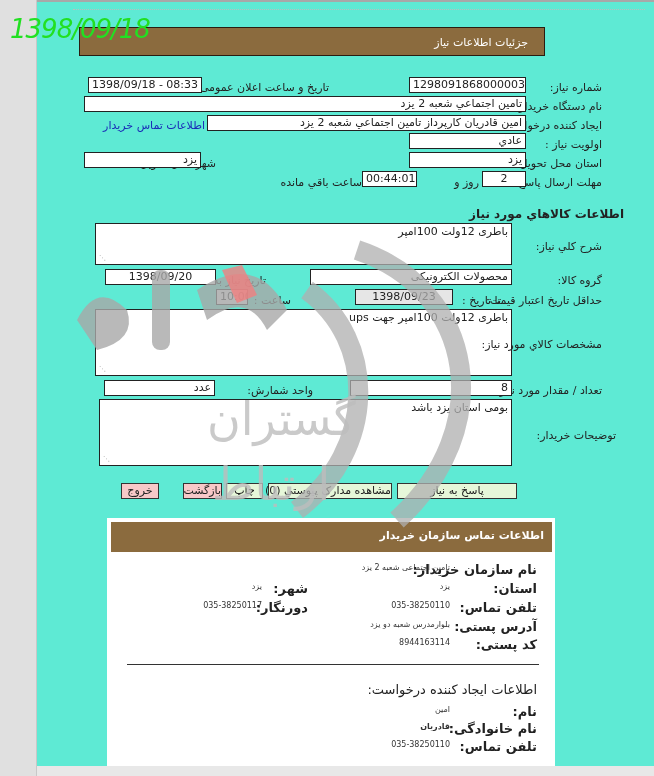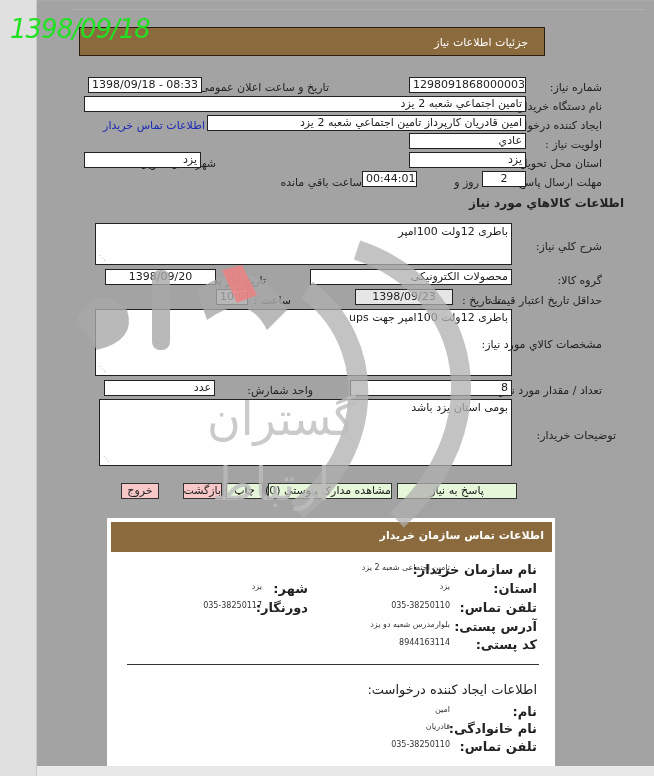--- a/index.html
+++ b/index.html
@@ -4,21 +4,21 @@
 <style>
   html, body { margin: 0; padding: 0; }
   body {
     width: 654px; height: 776px; overflow: hidden;
     background: #e0e0e0;
     font-family: "DejaVu Sans", sans-serif;
     font-size: 11px; color: #222;
     position: relative;
   }
   .left-strip { position: absolute; left: 0; top: 0; width: 36px; height: 776px; background: #e0e0e0; border-right: 1px solid #c8c8c8; }
-  .page { position: absolute; left: 37px; top: 0; width: 617px; height: 776px; background: #a3a3a3; }
+  .page { position: absolute; left: 37px; top: 0; width: 617px; height: 776px; background: #5eead4; }
   .top-line { position: absolute; left: 0; top: 0; width: 617px; height: 2px; background: #a8a8a8; }
   .dotted { position: absolute; left: 36px; top: 9px; width: 572px; border-top: 1px dotted #bdbdbd; }
   .header-bar {
     position: absolute; left: 42px; top: 27px; width: 466px; height: 29px;
     background: #8b6b3e; border: 1px solid #2a1d10;
     direction: rtl; color: #fff; font-size: 11px; line-height: 29px; padding-right: 16px; box-sizing: border-box;
   }
   .stamp {
     position: absolute; left: 10px; top: 14px; font-family: "DejaVu Sans", sans-serif;
     font-size: 26px; color: #22e022; letter-spacing: -1px; z-index: 20; font-style: italic;
@@ -90,21 +90,21 @@
   <div class="field r" style="left:372px; top:152px; width:117px;">يزد</div>
   <div class="lbl" style="right:438px; top:157px;">شهر محل تحويل:</div>
   <div class="field r" style="left:47px; top:152px; width:117px;">يزد</div>
 
   <div class="lbl" style="right:52px; top:176px;">مهلت ارسال پاسخ:</div>
   <div class="field c" style="left:445px; top:171px; width:44px;">2</div>
   <div class="lbl" style="right:175px; top:176px;">روز و</div>
   <div class="field c" style="left:325px; top:171px; width:55px;">00:44:01</div>
   <div class="lbl" style="right:292px; top:176px;">ساعت باقي مانده</div>
 
-  <div class="section-title" style="right:30px; top:196px;">اطلاعات کالاهاي مورد نياز</div>
+  <div class="section-title" style="right:30px; top:207px;">اطلاعات کالاهاي مورد نياز</div>
 
   <div class="area" style="left:58px; top:223px; width:417px; height:42px;">
     <span>باطری 12ولت 100امپر</span>
     <span class="grip">⋰</span>
   </div>
   <div class="lbl" style="right:52px; top:240px;">شرح کلي نياز:</div>
 
   <div class="lbl" style="right:52px; top:274px;">گروه کالا:</div>
   <div class="field r" style="left:273px; top:269px; width:202px;">محصولات الکترونيکی</div>
   <div class="lbl" style="right:388px; top:274px;">تاريخ نياز به کالا:</div>
@@ -164,21 +164,21 @@
     <div class="cv" style="right:105px; top:120px;">8944163114</div>
 
     <div class="hr"></div>
 
     <div class="cl" style="right:18px; top:164px; font-weight:normal;">اطلاعات ايجاد کننده درخواست:</div>
 
     <div class="cl" style="right:18px; top:186px;">نام:</div>
     <div class="cv" style="right:105px; top:187px;">امين</div>
 
     <div class="cl" style="right:18px; top:203px;">نام خانوادگی:</div>
-    <div class="cv" style="right:105px; top:204px;">قادريان</div>
+    <div class="cv" style="right:105px; top:204px;font-weight:bold;">قادريان</div>
 
     <div class="cl" style="right:18px; top:221px;">تلفن تماس:</div>
     <div class="cv" style="right:105px; top:222px;">035-38250110</div>
   </div>
 </div>
 
 <div class="bottom-strip"></div>
 
 <div class="stamp">1398/09/18</div>
 

